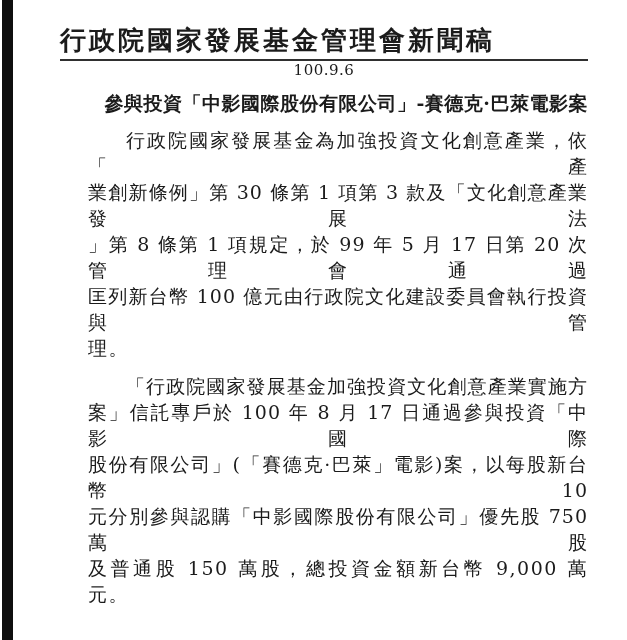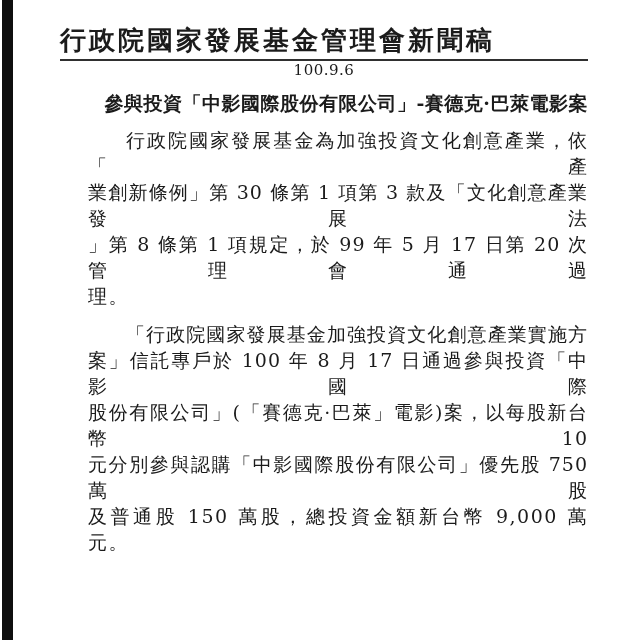--- a/index.html
+++ b/index.html
@@ -75,20 +75,21 @@
   <div class="rule"></div>
   <div class="date">100.9.6</div>
 
   <div class="content">
     <div class="subject">參與投資「中影國際股份有限公司」-賽德克·巴萊電影案</div>
 
     <div class="para">
       <div class="line first">行政院國家發展基金為加強投資文化創意產業，依「產</div>
       <div class="line">業創新條例」第 30 條第 1 項第 3 款及「文化創意產業發展法</div>
       <div class="line">」第 8 條第 1 項規定，於 99 年 5 月 17 日第 20 次管理會通過</div>
+      <div class="line">匡列新台幣 100 億元由行政院文化建設委員會執行投資與管</div>
       <div class="line last">理。</div>
     </div>
 
     <div class="para">
       <div class="line first">「行政院國家發展基金加強投資文化創意產業實施方</div>
       <div class="line">案」信託專戶於 100 年 8 月 17 日通過參與投資「中影國際</div>
       <div class="line">股份有限公司」(「賽德克·巴萊」電影)案，以每股新台幣 10</div>
       <div class="line">元分別參與認購「中影國際股份有限公司」優先股 750 萬股</div>
       <div class="line last">及普通股 150 萬股，總投資金額新台幣 9,000 萬元。</div>
     </div>

